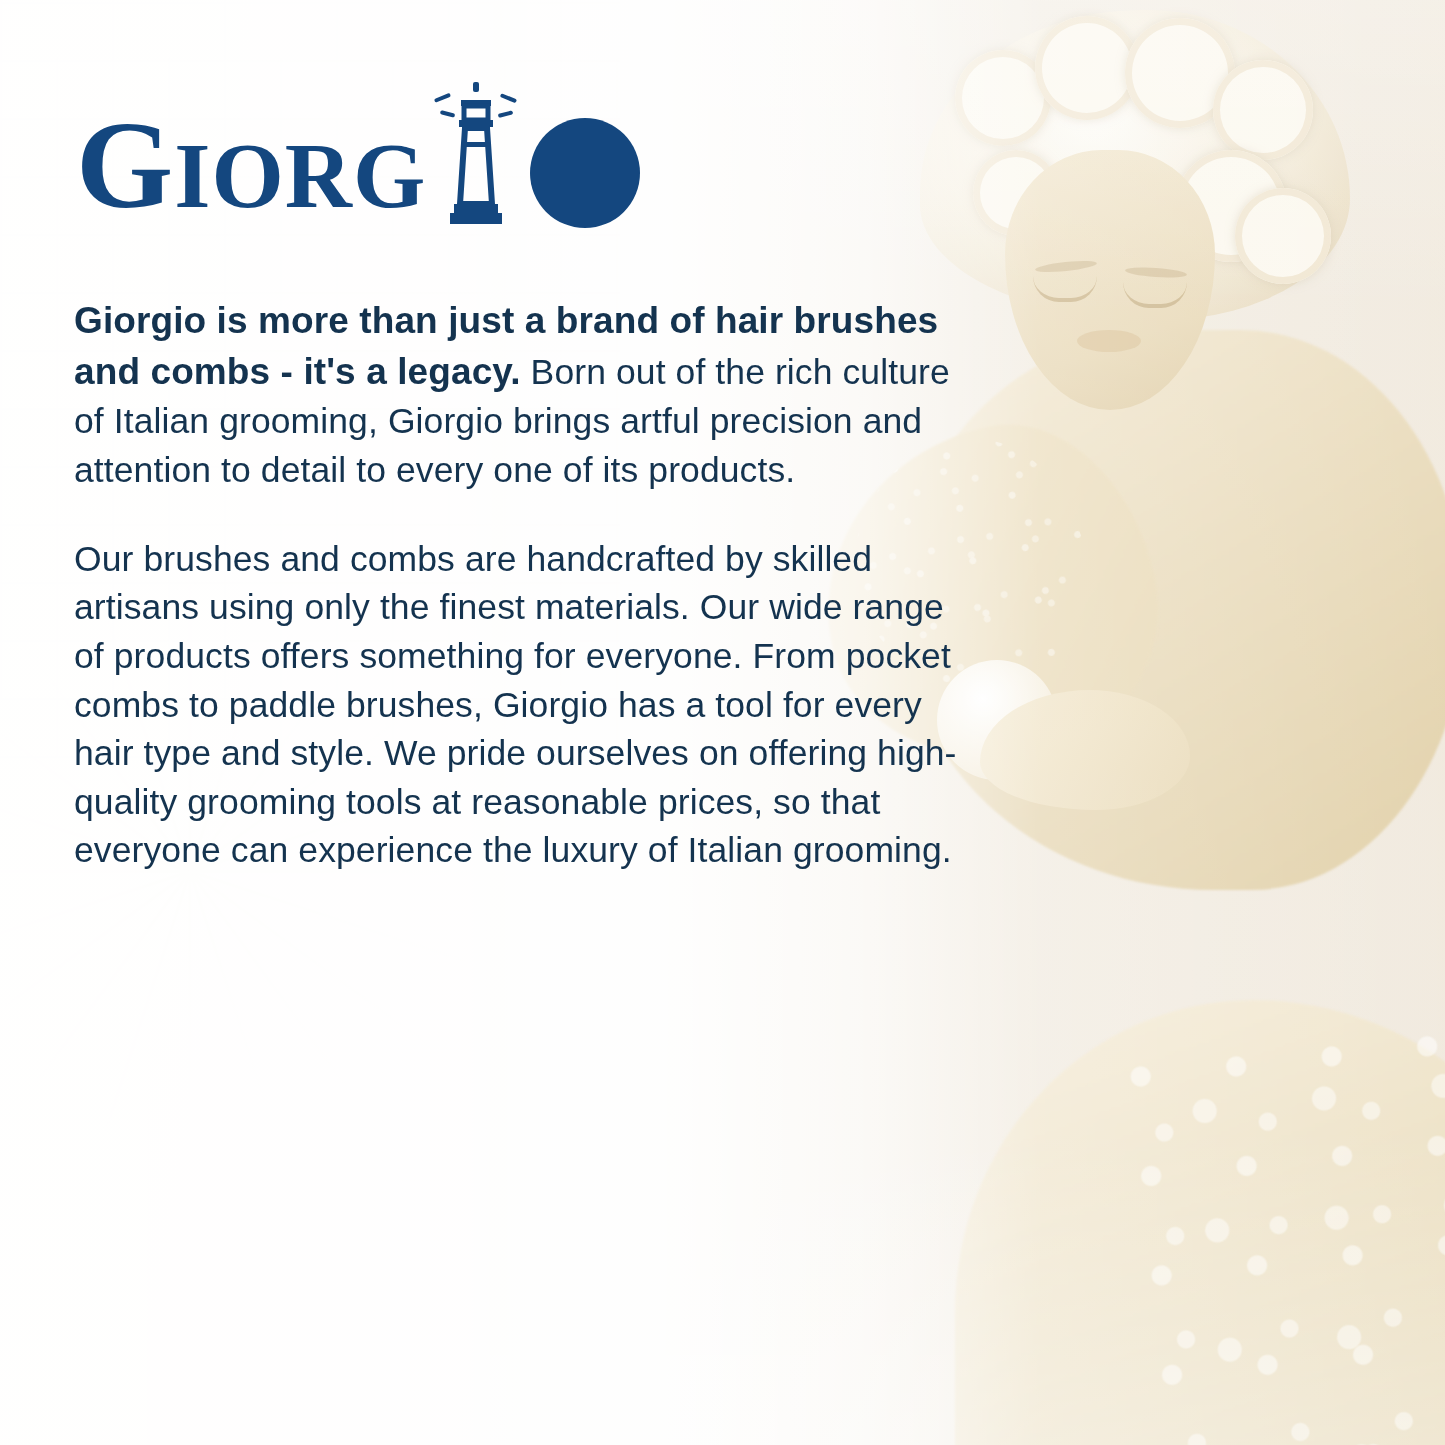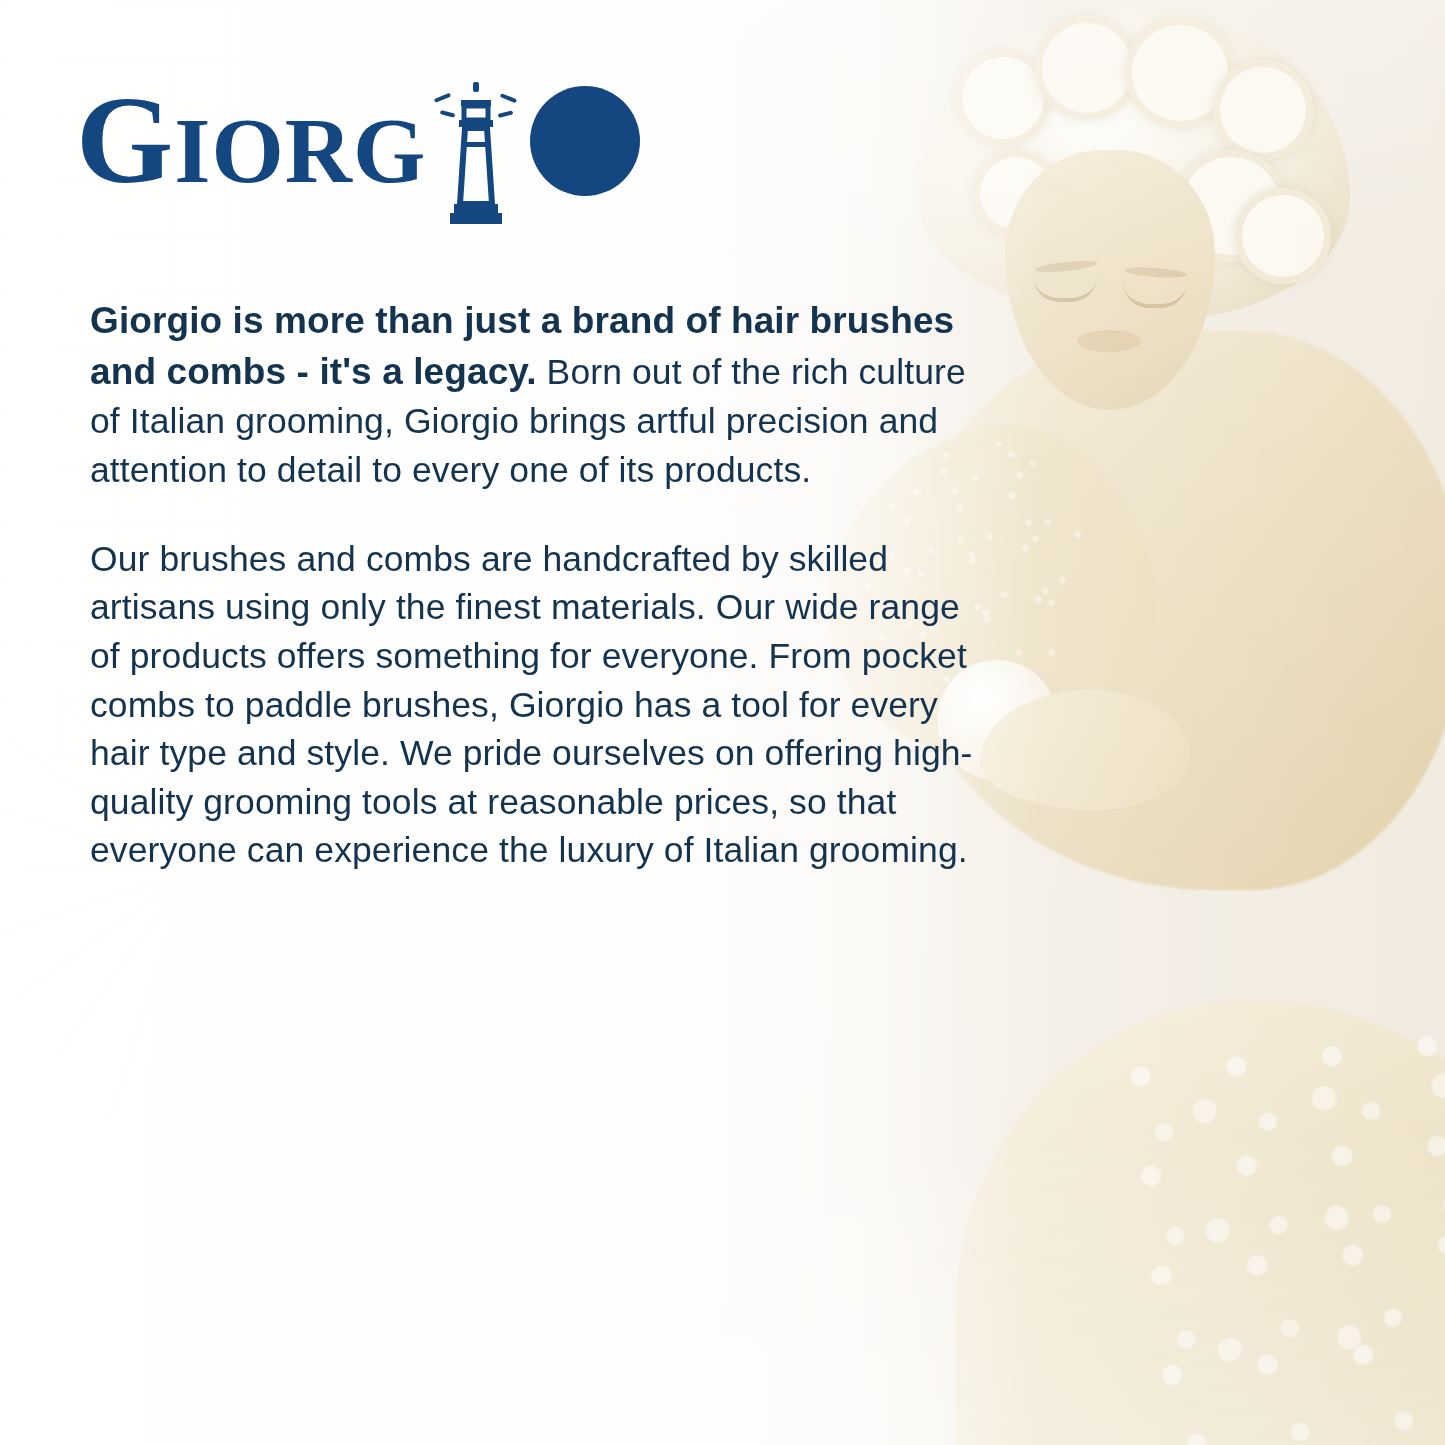--- a/index.html
+++ b/index.html
@@ -206,21 +206,21 @@
     position: absolute;
     inset: 0;
   }
 
   
   #logo {
     position: absolute;
     left: 76px;
     top: 78px;
     display: flex;
-    align-items: flex-start;
+    align-items: flex-end;
     height: 150px;
   }
   #logo-word {
     font-family: "Liberation Serif", serif;
     font-weight: 700;
     font-size: 125px;
     letter-spacing: 1px;
     line-height: 1;
     color: #14477f;
   }
@@ -246,21 +246,20 @@
   
   #copy {
     position: absolute;
     left: 74px;
     top: 296px;
     width: 900px;
     color: #14334f;
     font-size: 35.5px;
     line-height: 1.37;
     letter-spacing: .1px;
-    margin-left: 16px;
   }
   #copy p { margin: 0 0 40px 0; }
   #copy p:last-child { margin-bottom: 0; }
   .lead-bold {
     font-weight: 700;
     font-size: 37px;
   }
 </style>
 </head>
 <body>

